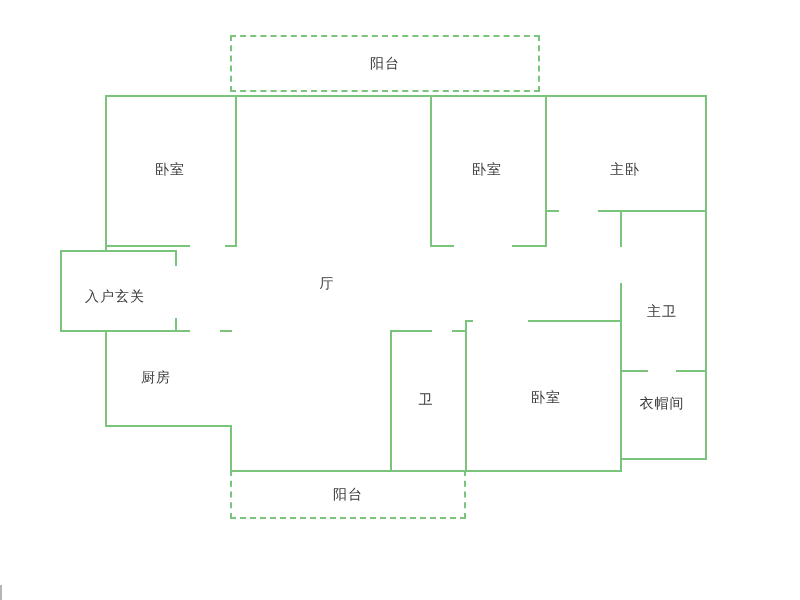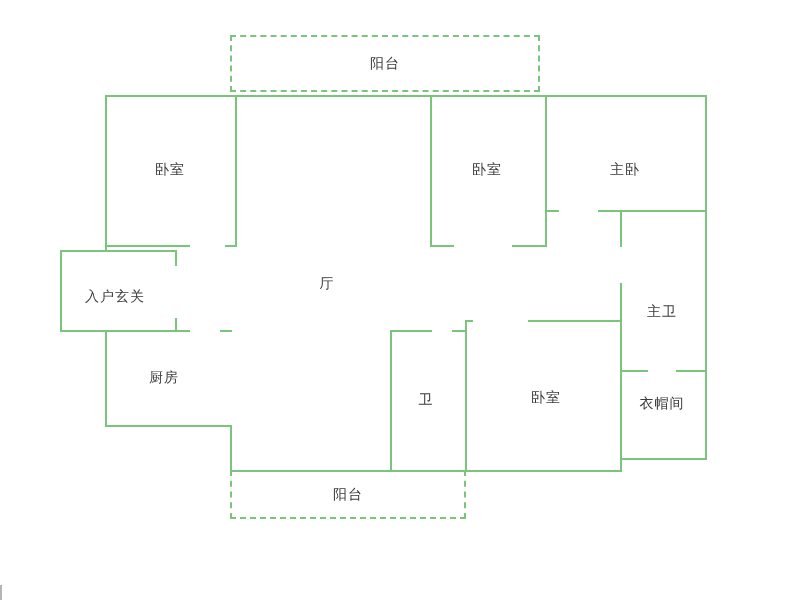--- a/index.html
+++ b/index.html
@@ -90,21 +90,21 @@
   <span class="room-label" style="left:327px; top:284px;">厅</span>
 
   <span class="room-label" style="left:487px; top:170px;">卧室</span>
 
   <span class="room-label" style="left:625px; top:170px;">主卧</span>
 
   <span class="room-label" style="left:115px; top:291px;margin-top:6px;">入户玄关</span>
 
   <span class="room-label" style="left:662px; top:293px;margin-top:19px;">主卫</span>
 
-  <span class="room-label" style="left:164px; top:378px;">厨房</span>
+  <span class="room-label" style="left:156px; top:378px;">厨房</span>
 
   <span class="room-label" style="left:426px; top:400px;">卫</span>
 
   <span class="room-label" style="left:546px; top:398px;">卧室</span>
 
   <span class="room-label" style="left:662px; top:404px;">衣帽间</span>
 
   <div class="corner-mark"></div>
 </div>
 

